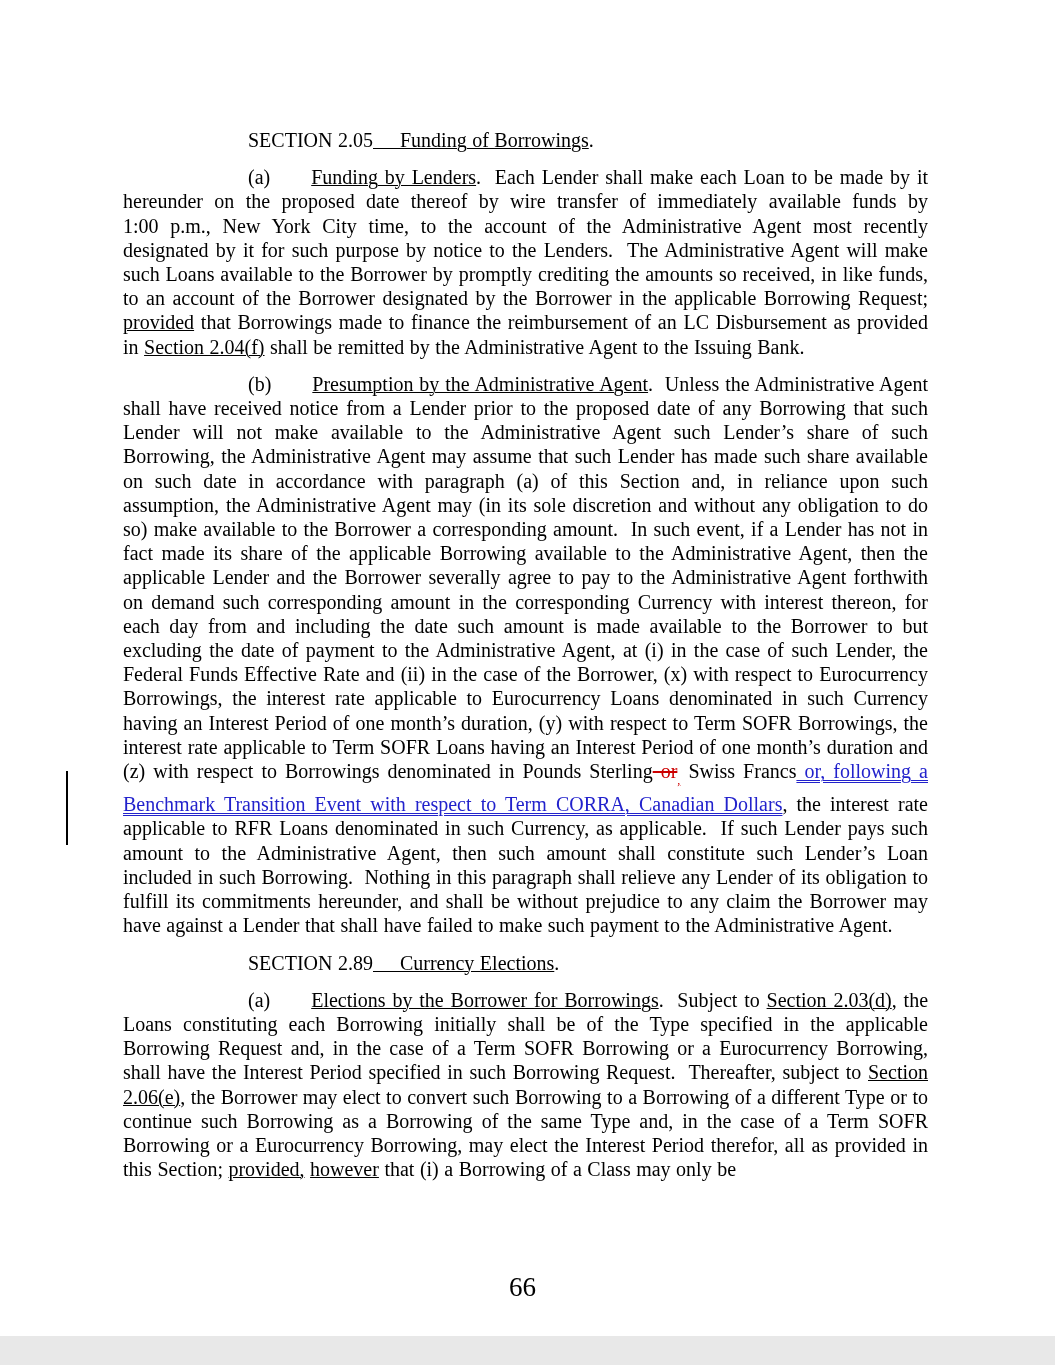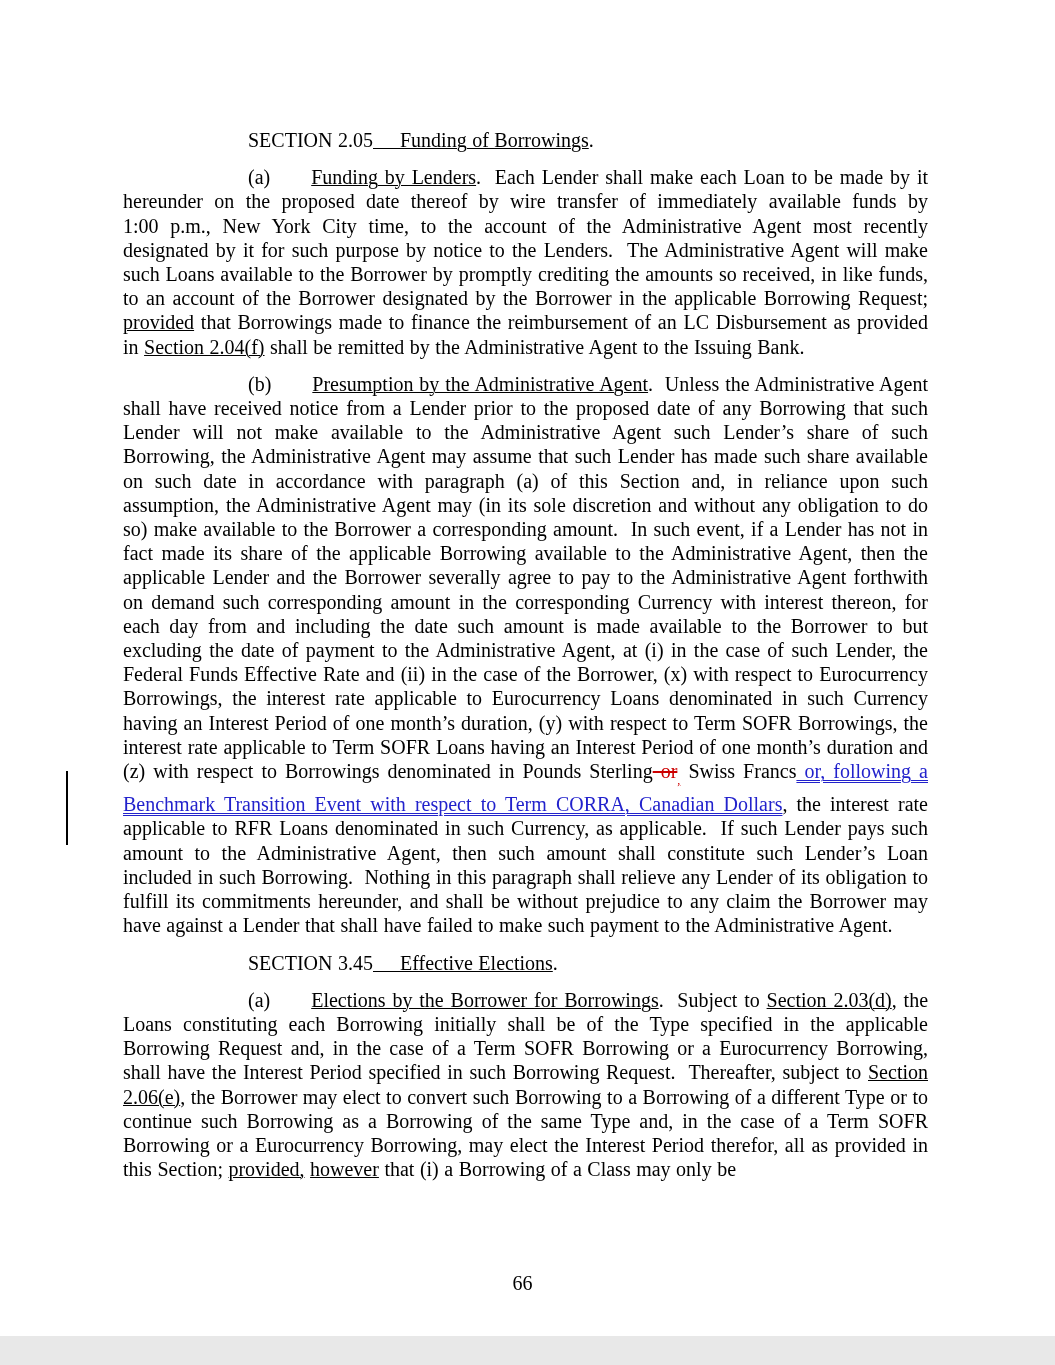--- a/index.html
+++ b/index.html
@@ -71,29 +71,29 @@
     width: 2px;
     height: 74px;
     background: var(--body-text);
   }
   .pagenum {
     position: absolute;
     top: 1272px;
     left: 0;
     width: 1045px;
     text-align: center;
-    font-size: 20px;
+    font-size: 27px;
   }
 </style>
 </head>
 <body>
 
 <div class="page">
   <div class="changebar"></div>
   <div class="content">
     <div class="block heading"><span>SECTION 2.05</span><span class="tab-u"></span><span class="u">Funding of Borrowings</span><span>.</span></div>
     <div class="block para"><span>(a)</span><span class="tab"></span><span class="u">Funding by Lenders</span><span>.&nbsp; Each Lender shall make each Loan to be made by it hereunder on the proposed date thereof by wire transfer of immediately available funds by 1:00&nbsp;p.m., New York City time, to the account of the Administrative Agent most recently designated by it for such purpose by notice to the Lenders.&nbsp; The Administrative Agent will make such Loans available to the Borrower by promptly crediting the amounts so received, in like funds, to an account of the Borrower designated by the Borrower in the applicable Borrowing Request; </span><span class="u">provided</span><span> that Borrowings made to finance the reimbursement of an LC Disbursement as provided in </span><span class="u">Section 2.04(f)</span><span> shall be remitted by the Administrative Agent to the Issuing Bank.</span></div>
     <div class="block para"><span>(b)</span><span class="tab"></span><span class="u">Presumption by the Administrative Agent</span><span>.&nbsp; Unless the Administrative Agent shall have received notice from a Lender prior to the proposed date of any Borrowing that such Lender will not make available to the Administrative Agent such Lender’s share of such Borrowing, the Administrative Agent may assume that such Lender has made such share available on such date in accordance with paragraph (a)&nbsp;of this Section&nbsp;and, in reliance upon such assumption, the Administrative Agent may (in its sole discretion and without any obligation to do so) make available to the Borrower a corresponding amount.&nbsp; In such event, if a Lender has not in fact made its share of the applicable Borrowing available to the Administrative Agent, then the applicable Lender and the Borrower severally agree to pay to the Administrative Agent forthwith on demand such corresponding amount in the corresponding Currency with interest thereon, for each day from and including the date such amount is made available to the Borrower to but excluding the date of payment to the Administrative Agent, at (i)&nbsp;in the case of such Lender, the Federal Funds Effective Rate and (ii)&nbsp;in the case of the Borrower, (x)&nbsp;with respect to Eurocurrency Borrowings, the interest rate applicable to Eurocurrency Loans denominated in such Currency having an Interest Period of one month’s duration, (y)&nbsp;with respect to Term SOFR Borrowings, the interest rate applicable to Term SOFR Loans having an Interest Period of one month’s duration and (z)&nbsp;with respect to Borrowings denominated in Pounds Sterling</span><span class="del"> or</span><span class="insc">,</span><span> Swiss Francs</span><span class="ins"> or, following a Benchmark Transition Event with respect to Term CORRA, Canadian Dollars</span><span>, the interest rate applicable to RFR Loans denominated in such Currency, as applicable.&nbsp; If such Lender pays such amount to the Administrative Agent, then such amount shall constitute such Lender’s Loan included in such Borrowing.&nbsp; Nothing in this paragraph shall relieve any Lender of its obligation to fulfill its commitments hereunder, and shall be without prejudice to any claim the Borrower may have against a Lender that shall have failed to make such payment to the Administrative Agent.</span></div>
-    <div class="block heading"><span>SECTION 3.45</span><span class="tab-u"></span><span class="u">Effective Elections</span><span>.</span></div>
+    <div class="block heading"><span>SECTION 2.89</span><span class="tab-u"></span><span class="u">Currency Elections</span><span>.</span></div>
     <div class="block para"><span>(a)</span><span class="tab"></span><span class="u">Elections by the Borrower for Borrowings</span><span>.&nbsp; Subject to </span><span class="u">Section 2.03(d)</span><span>, the Loans constituting each Borrowing initially shall be of the Type specified in the applicable Borrowing Request and, in the case of a Term SOFR Borrowing or a Eurocurrency Borrowing, shall have the Interest Period specified in such Borrowing Request.&nbsp; Thereafter, subject to </span><span class="u">Section 2.06(e)</span><span>, the Borrower may elect to convert such Borrowing to a Borrowing of a different Type or to continue such Borrowing as a Borrowing of the same Type and, in the case of a Term SOFR Borrowing or a Eurocurrency Borrowing, may elect the Interest Period therefor, all as provided in this Section; </span><span class="u">provided,</span><span> </span><span class="u">however</span><span> that (i)&nbsp;a Borrowing of a Class may only be</span></div>
   </div>
   <div class="pagenum">66</div>
 </div>
 
 </body></html>

